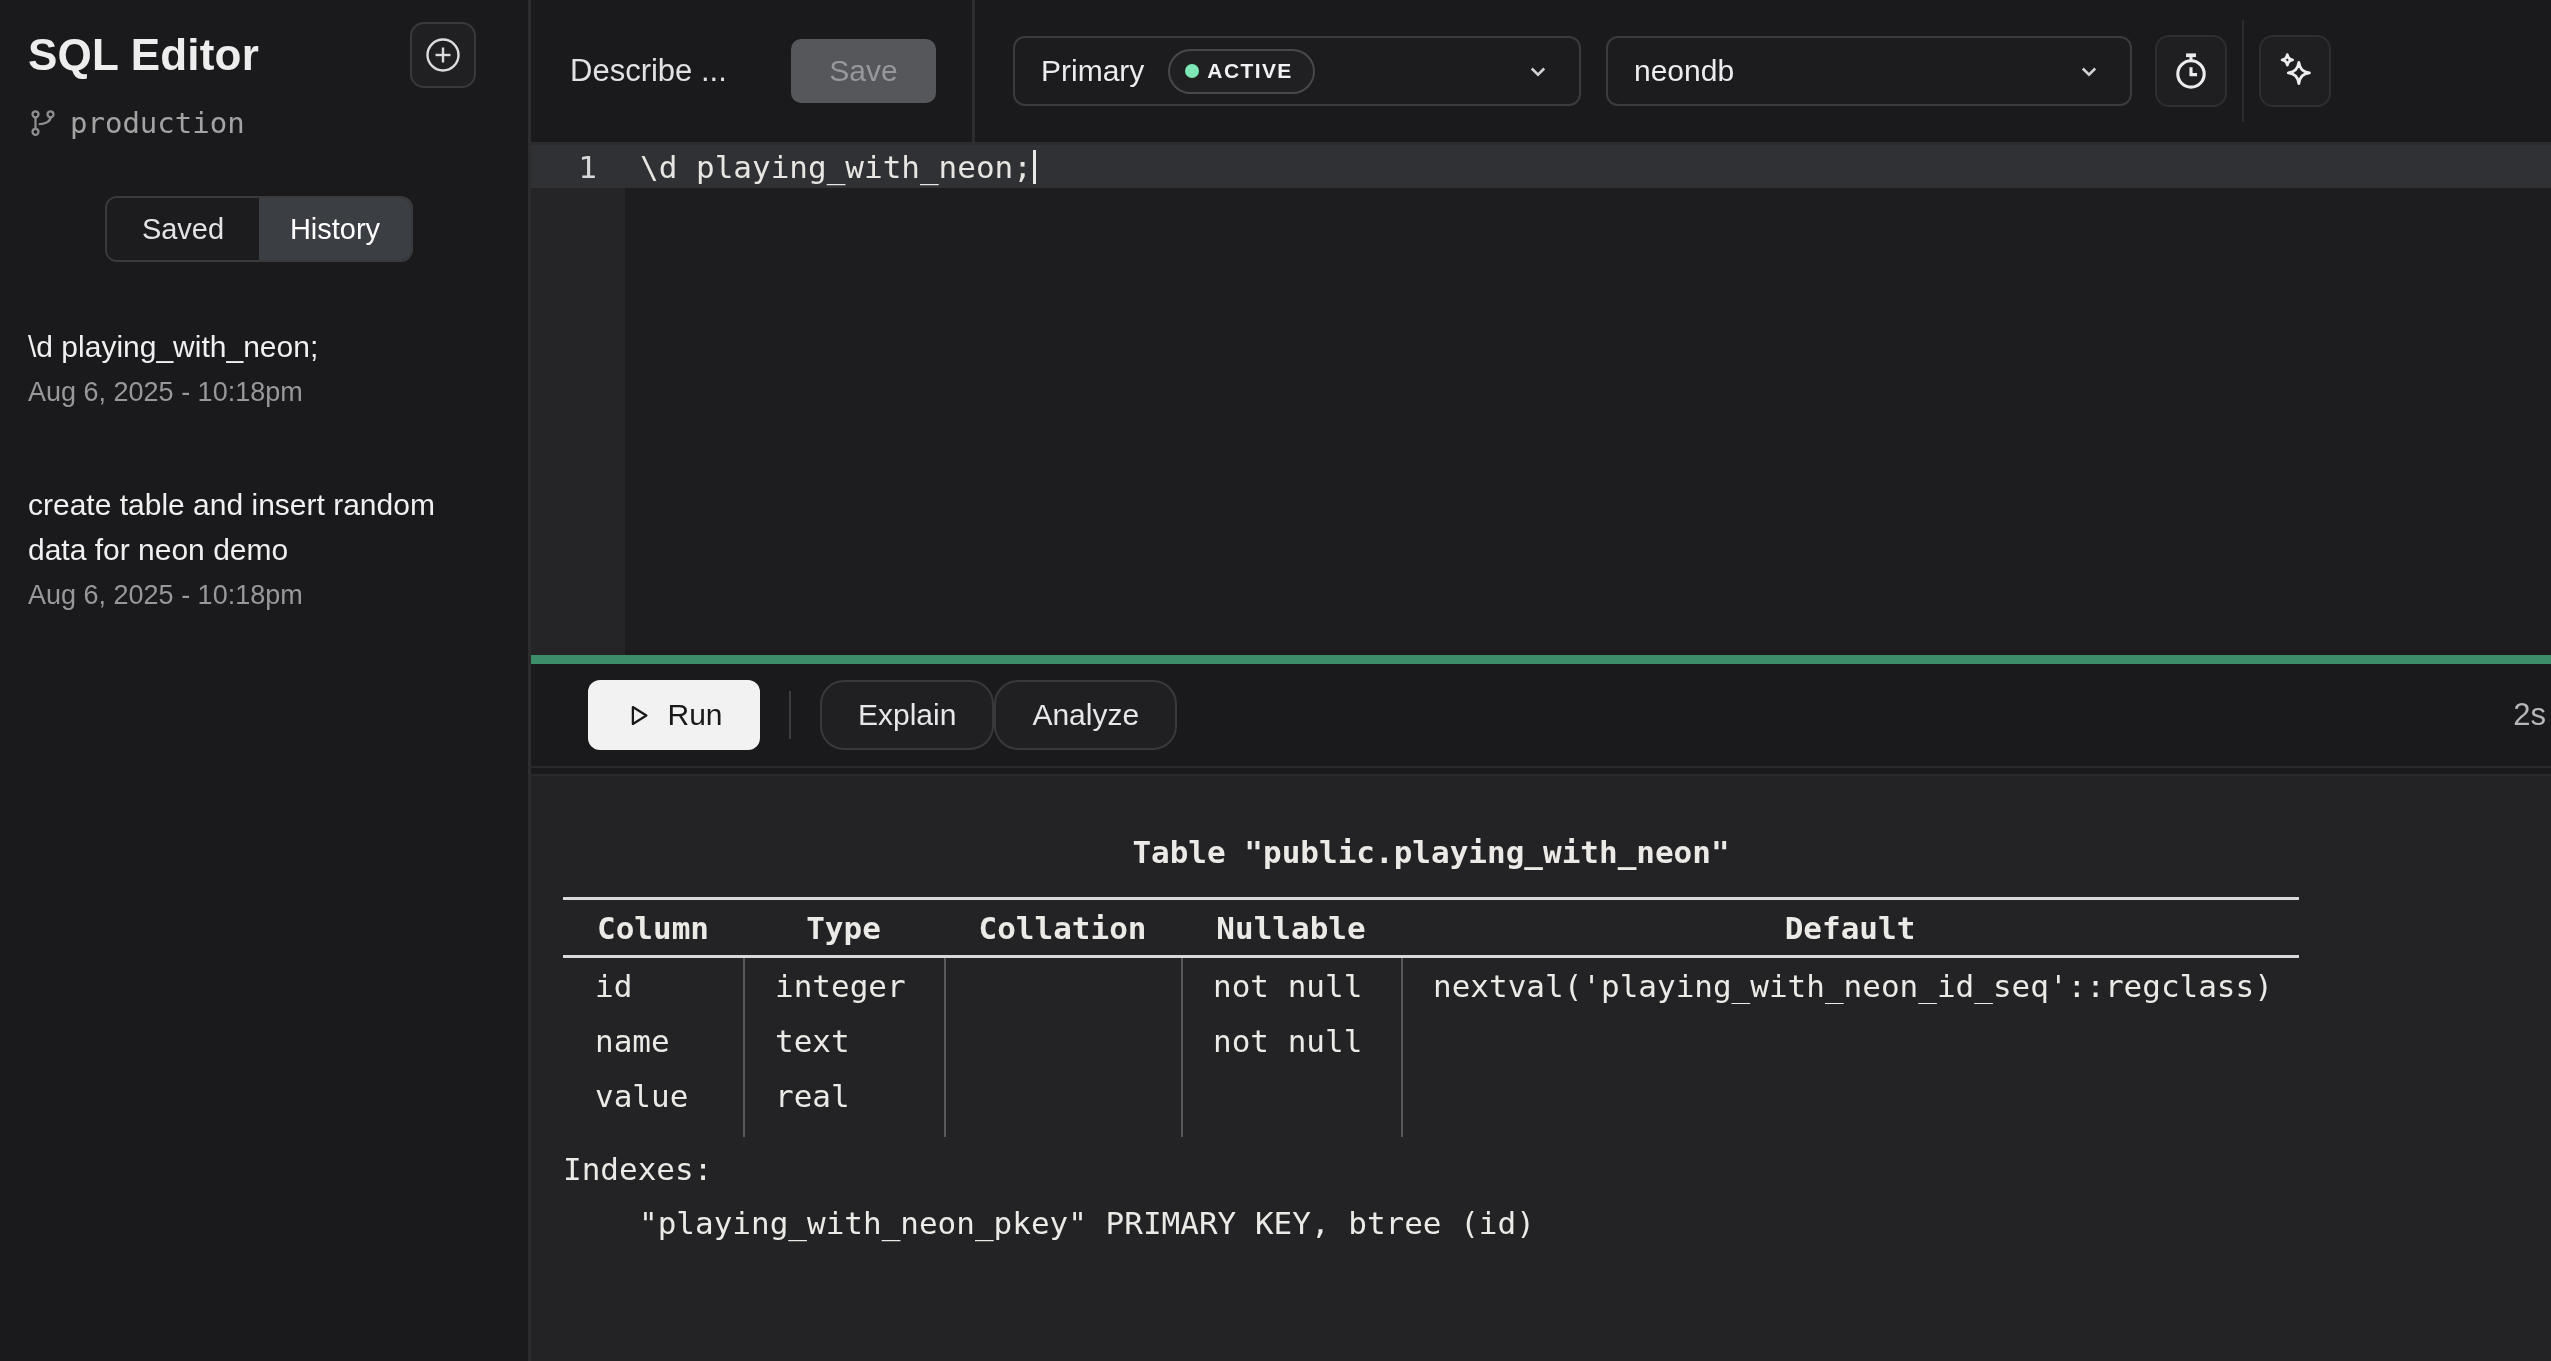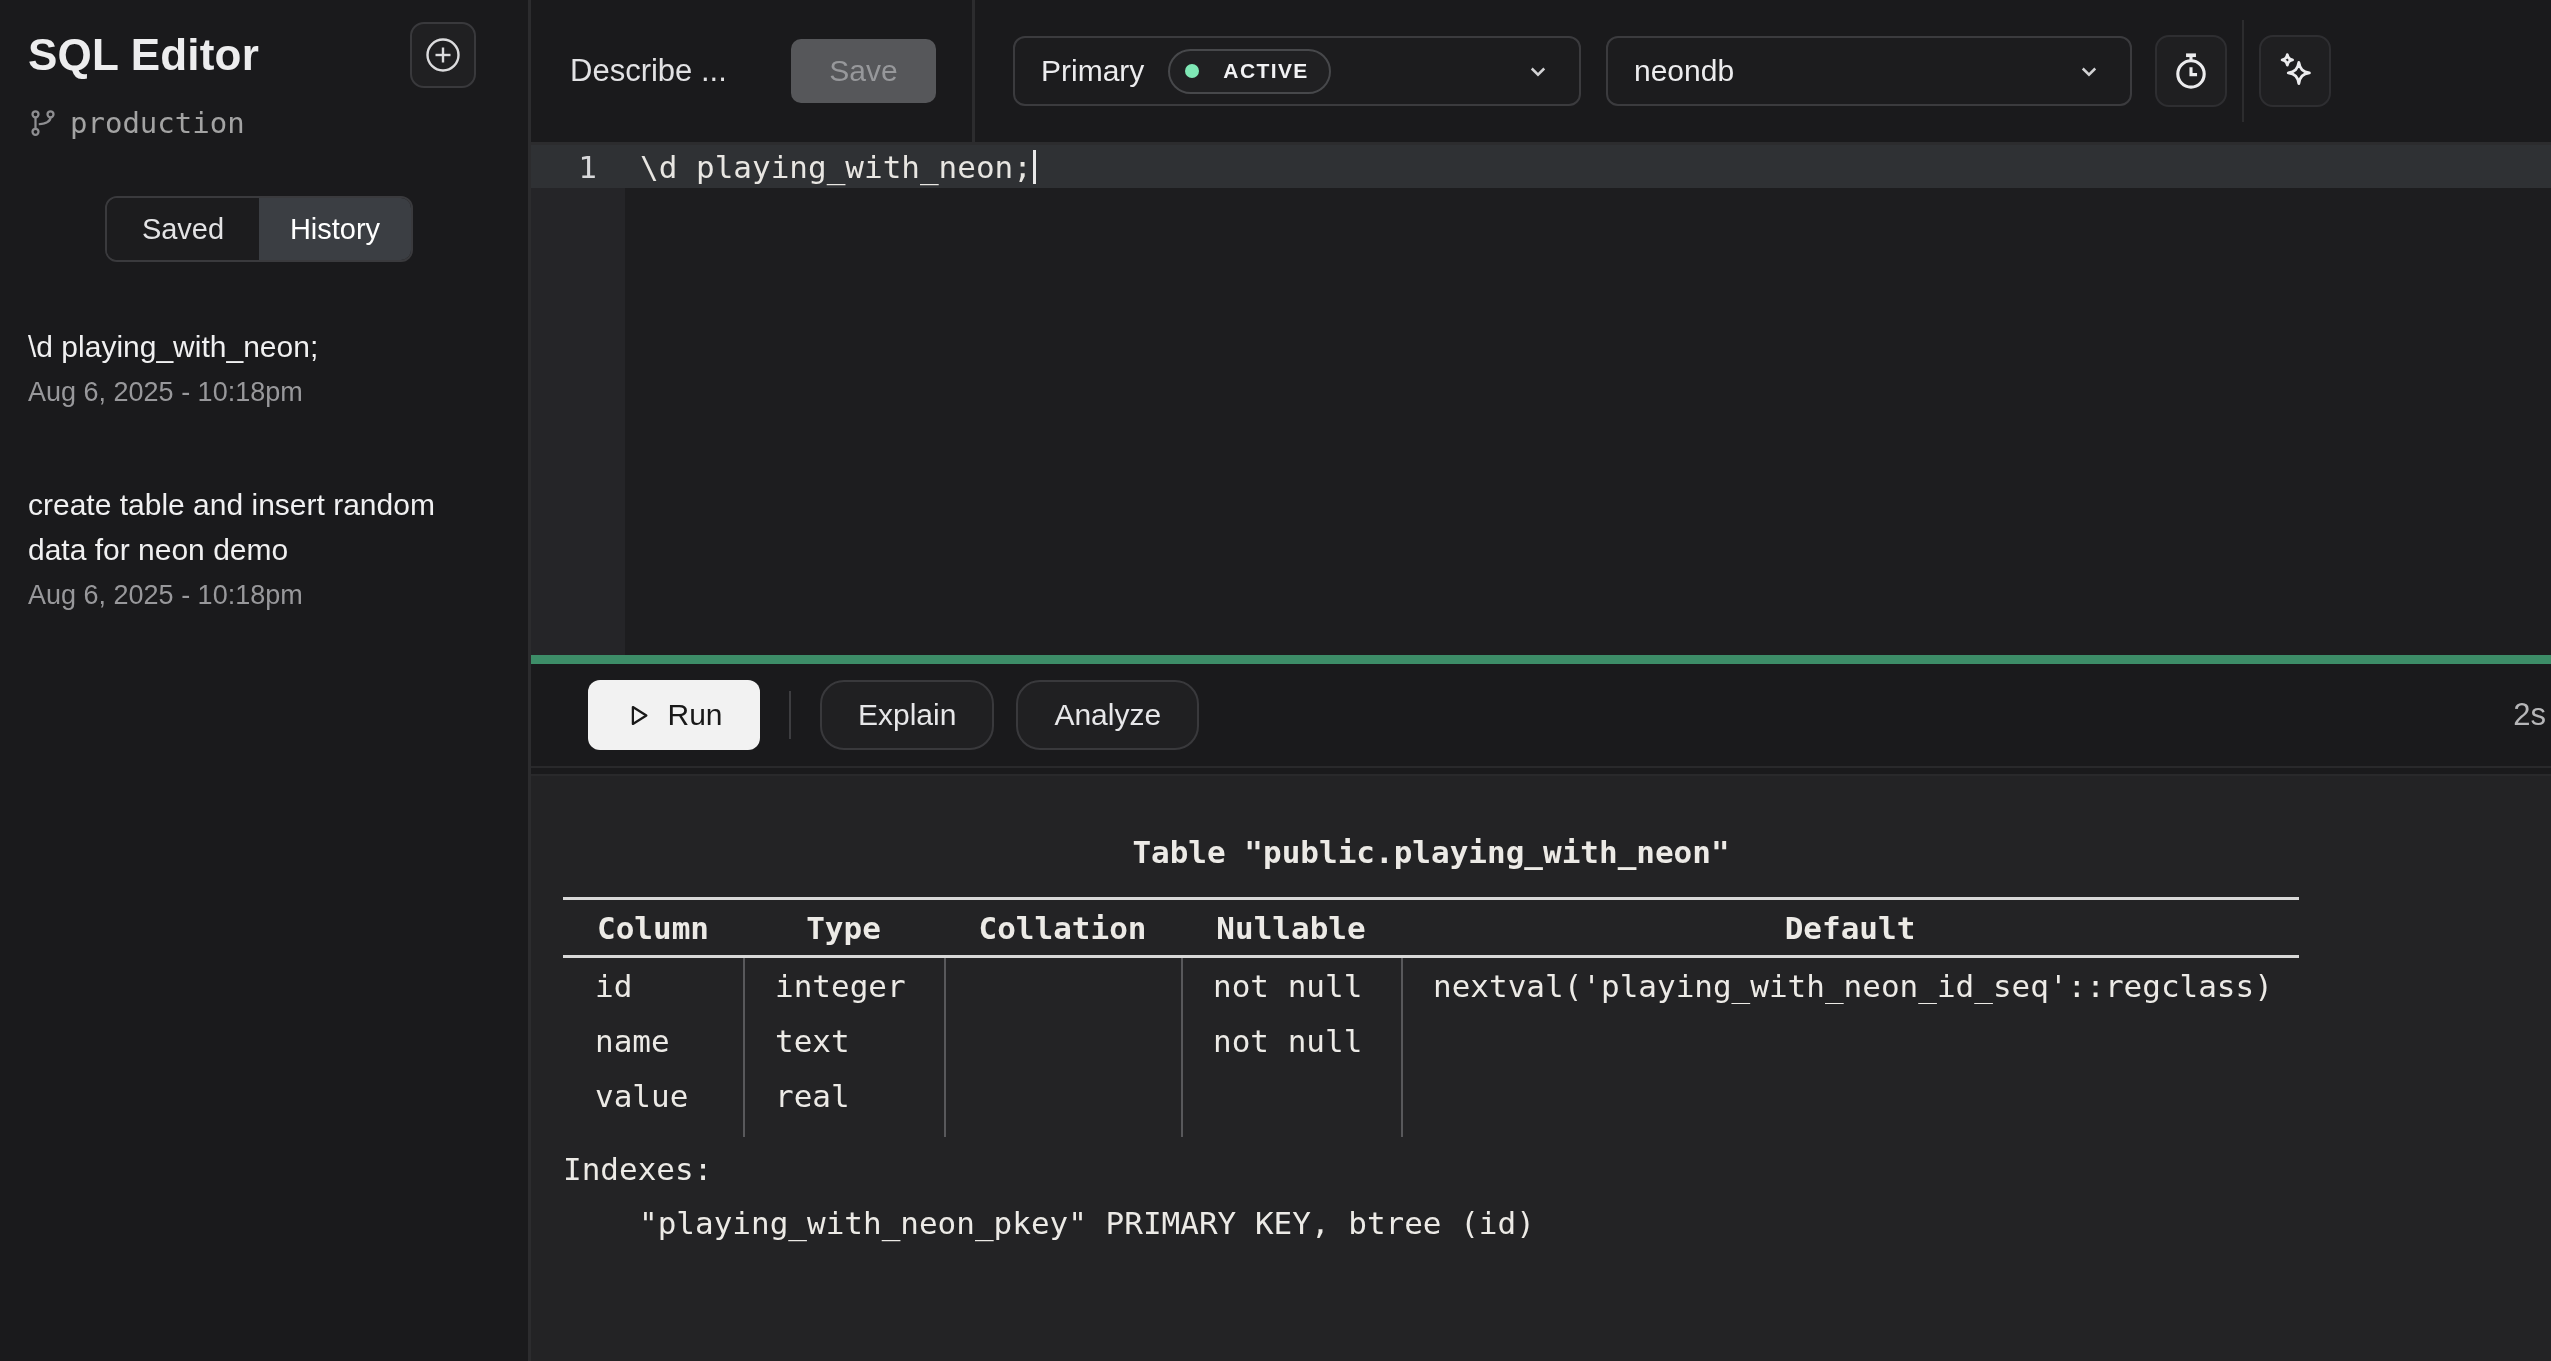--- a/index.html
+++ b/index.html
@@ -53,21 +53,21 @@
   .topbar-right { flex:1; display:flex; align-items:center; padding-left:38px; min-width:0; }
   .select {
     height:70px; border:2px solid #3b3b3e; border-radius:12px; background:#1c1c1e;
     display:flex; align-items:center; padding:0 26px; cursor:pointer; flex:none;
   }
   .select-label { font-size:30px; color:#ececee; white-space:nowrap; }
   .select-primary { width:568px; }
   .select-db { width:526px; margin-left:25px; }
   .select .chev { margin-left:auto; }
   .badge {
-    margin-left:24px; display:inline-flex; align-items:center; gap:24px;
+    margin-left:24px; display:inline-flex; align-items:center; gap:8px;
     height:45px; padding:0 20px 0 15px; border:2px solid #47484b; border-radius:24px;
     background:#202022;
   }
   .badge-dot { width:14px; height:14px; border-radius:50%; background:#7fe7b5; }
   .badge-text { font-size:21px; font-weight:700; letter-spacing:1.4px; color:#f2f2f4; }
   .icon-btn {
     width:72px; height:72px; flex:none; border:2px solid #2e2e31; border-radius:14px;
     background:#1f1f21; display:flex; align-items:center; justify-content:center; cursor:pointer;
   }
   .icon-btn.timer { margin-left:23px; }
@@ -92,21 +92,21 @@
   .run-btn {
     width:172px; height:70px; border:none; border-radius:12px; background:#f2f2f2;
     display:flex; align-items:center; justify-content:center; gap:15px;
     font-size:30px; color:#191919; font-family:"Liberation Sans", sans-serif; cursor:pointer;
   }
   .tool-vdiv { width:2px; height:48px; background:#3d3d40; margin:0 29px; }
   .ghost-btn {
     height:70px; padding:0 36px; border:2px solid #39393c; border-radius:24px;
     background:#202022; color:#e7e7e9; font-size:30px; font-family:"Liberation Sans", sans-serif; cursor:pointer;
   }
-  .ghost-btn + .ghost-btn { margin-left:22px; }
+  .ghost-btn + .ghost-btn { }
   .duration { margin-left:auto; padding-right:5px; font-size:31px; color:#b6b6b8; }
 
   .panel-gap { height:6px; flex:none; background:#1a1a1c; }
 
   
   .results {
     flex:1; background:#232325; border-top:2px solid #29292b;
     font-family:"DejaVu Sans Mono", monospace; font-size:31px; color:#eceae6;
     padding:60px 0 0 32px; overflow:hidden;
   }

